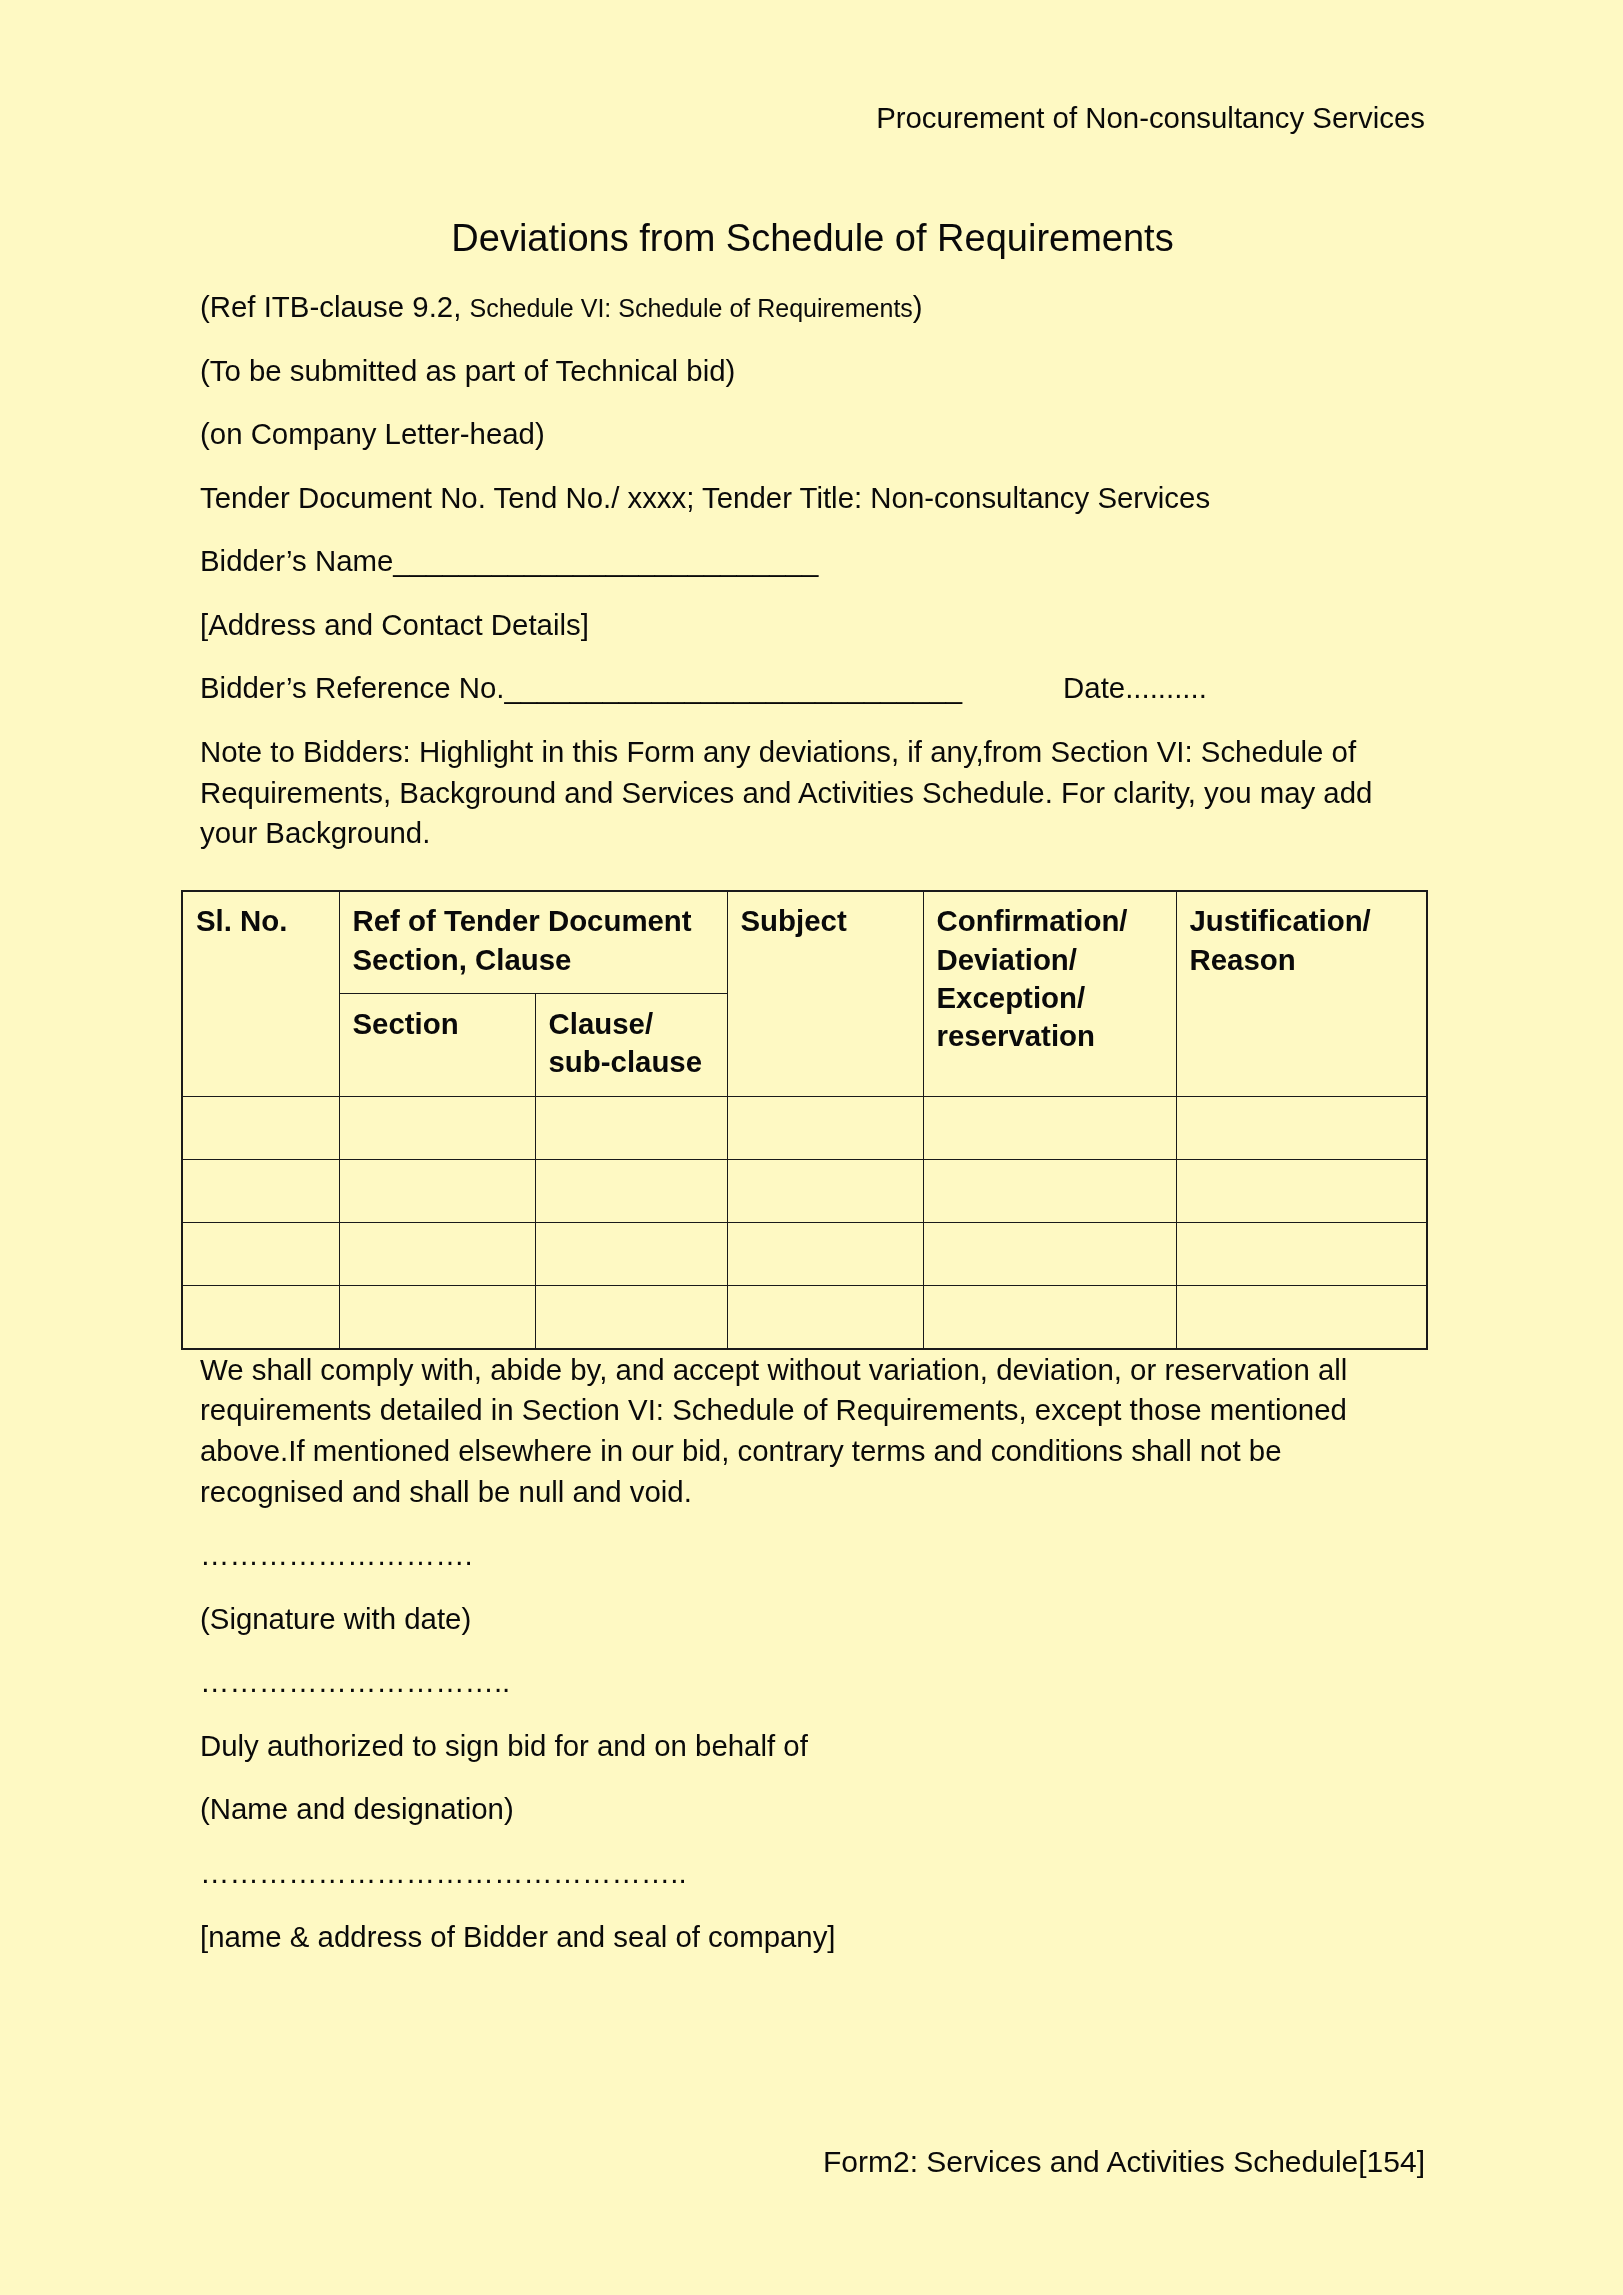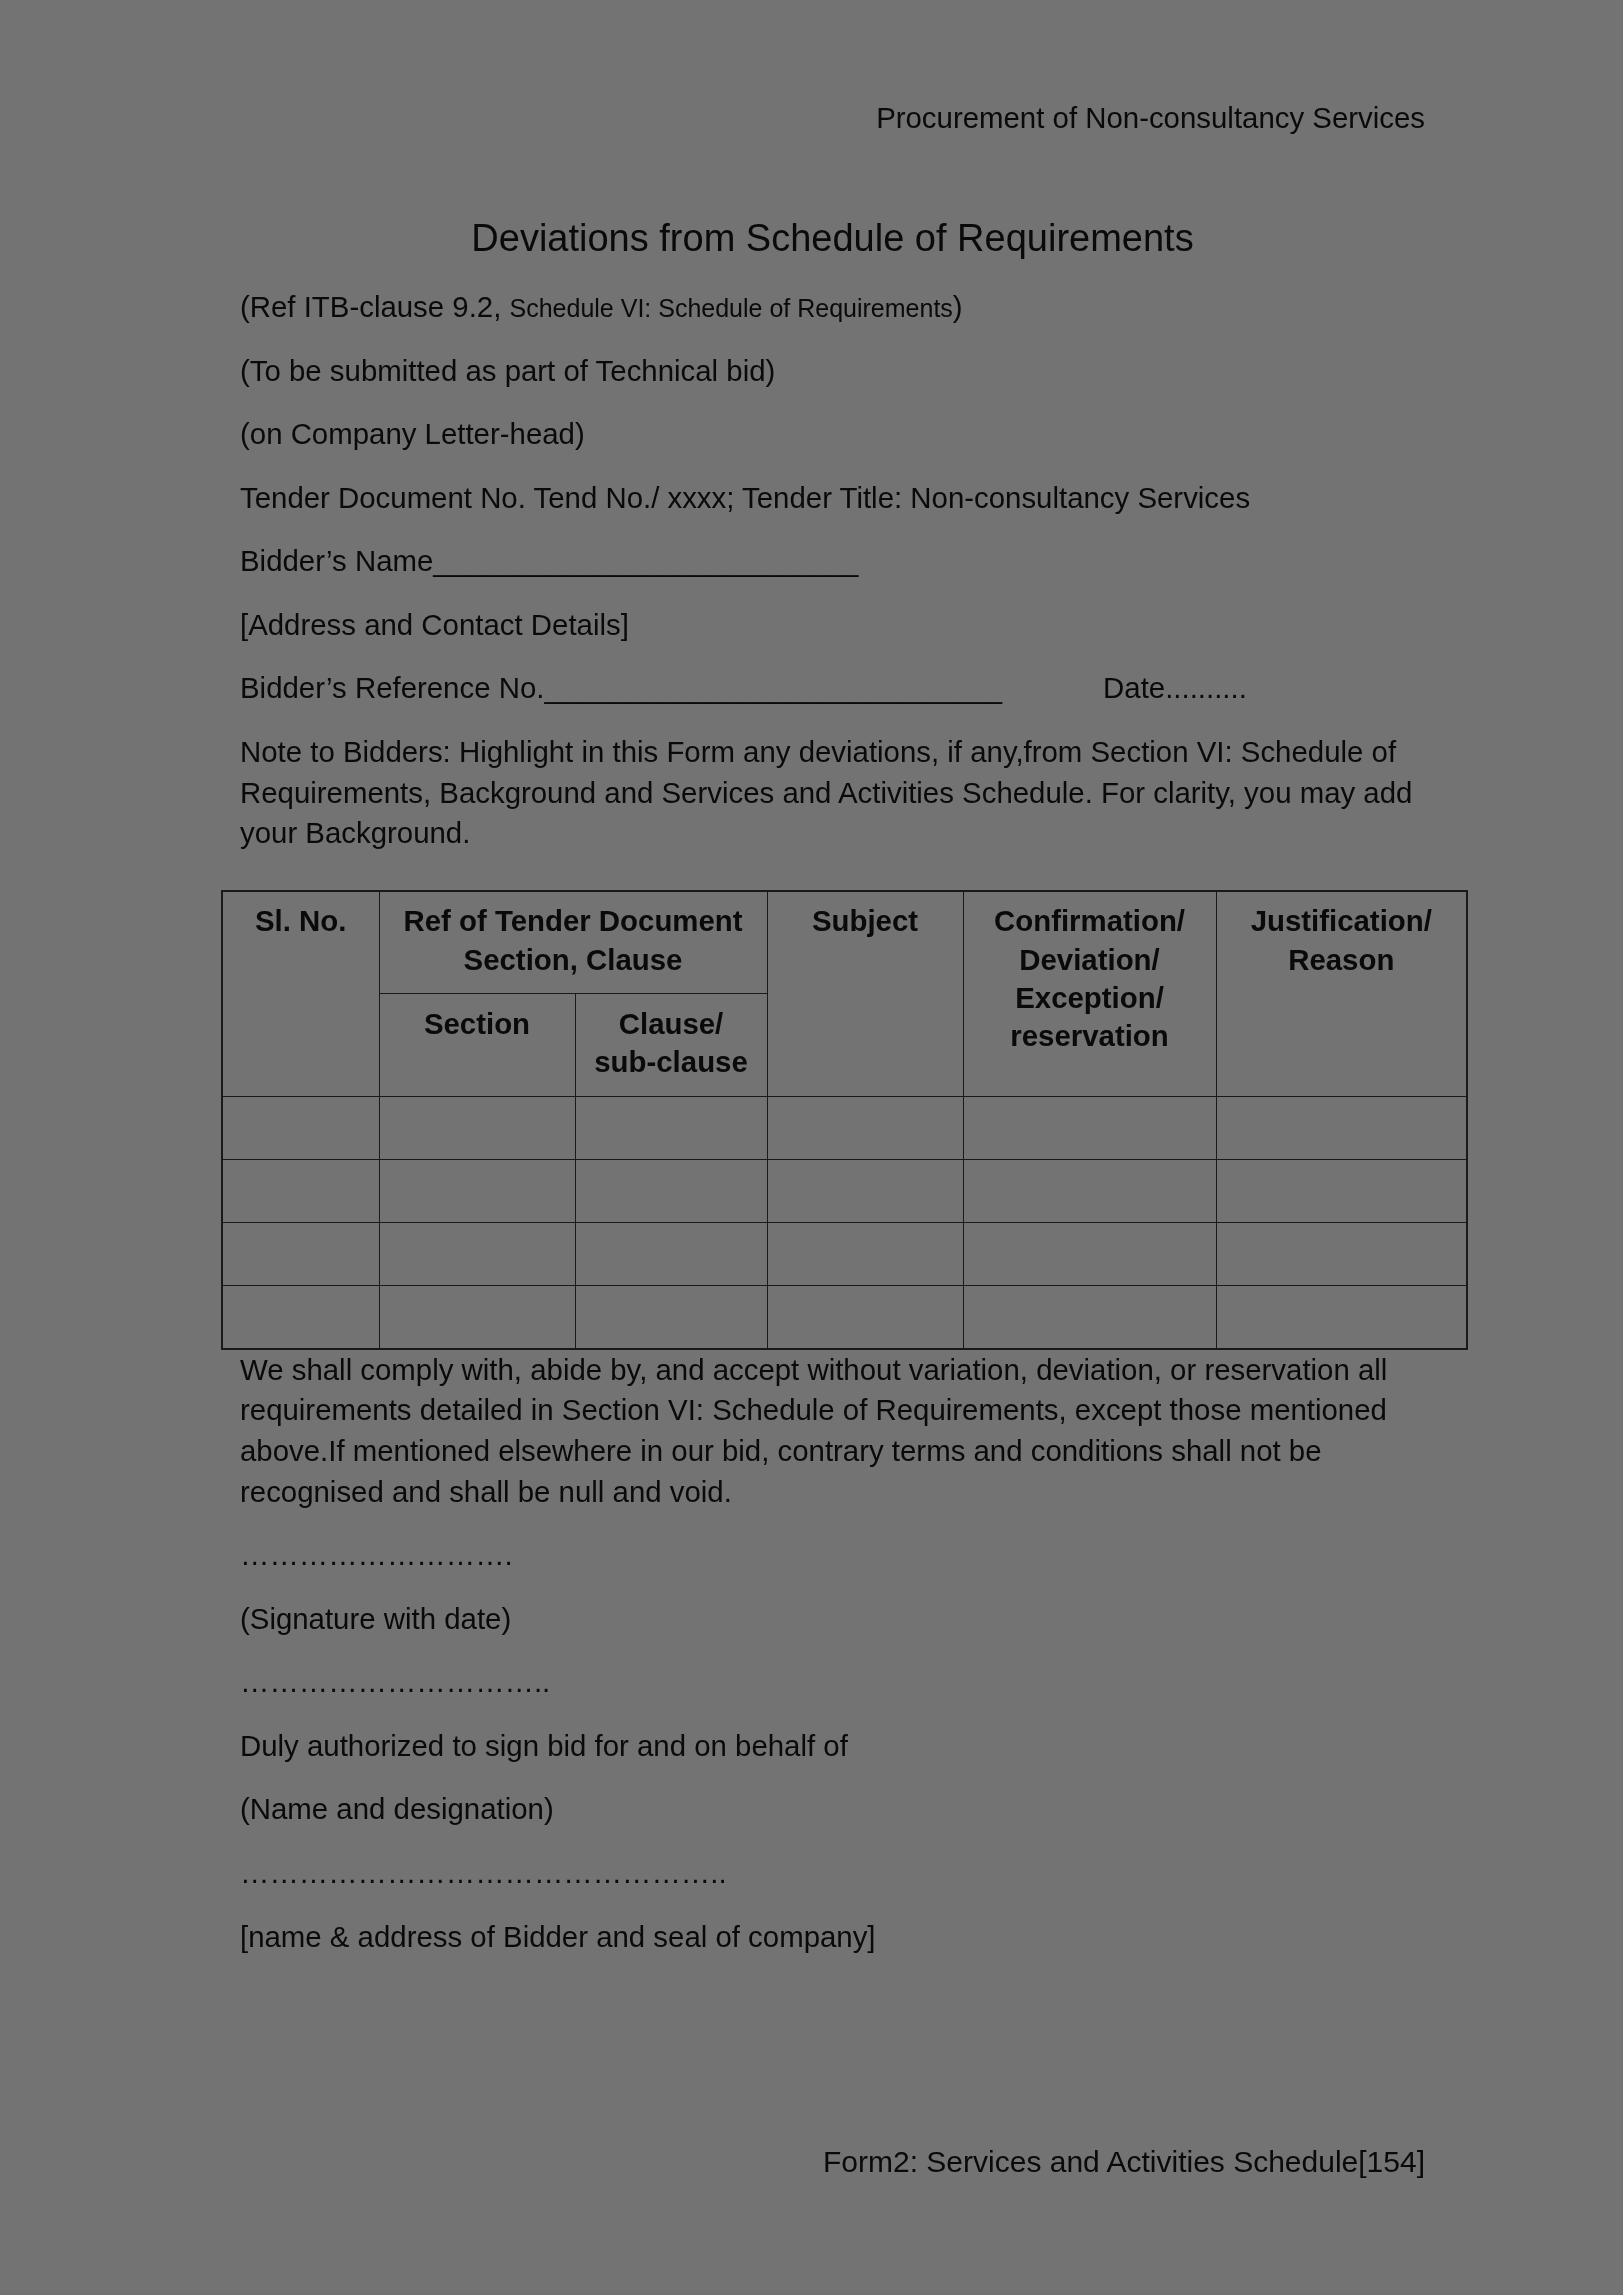--- a/index.html
+++ b/index.html
@@ -1,27 +1,26 @@
 <!DOCTYPE html>
 <html style="font-size:10.5px"><head>
 <meta charset="utf-8">
 <style>
   * { margin: 0; padding: 0; box-sizing: border-box; }
   html, body { background: #ffffff; }
   .page {
     position: relative;
     width: 1623px;
     height: 2295px;
-    background: #737373;
+    background: #fef9c3;
     color: #0a0a0a;
     font-family: "Liberation Sans", sans-serif;
     font-size: 29.4px;
     line-height: 1.38;
     overflow: hidden;
-    padding-left: 40px;
   }
   .content {
     padding: 98px 198px 0 200px;
   }
   .header-right {
     text-align: right;
     font-size: 29.4px;
   }
   .doc-title {
     margin-top: 73px;
@@ -36,21 +35,21 @@
     border-collapse: collapse;
     table-layout: fixed;
     margin-top: 36px;
     margin-left: -19px;
     width: 1245px;
     border: 2px solid #1a1a1a;
   }
   table.dev-table th, table.dev-table td {
     border: 1.3px solid #1a1a1a;
     vertical-align: top;
-    text-align: center;
+    text-align: left;
     padding: 10.5px 13px;
     font-size: 29.4px;
     line-height: 1.3;
     overflow: hidden;
   }
   table.dev-table th { font-weight: bold; }
   tr.head-row-1 { height: 103px; }
   tr.head-row-2 { height: 103px; }
   tr.data-row { height: 63px; }
   .col-slno { width: 157px; }

